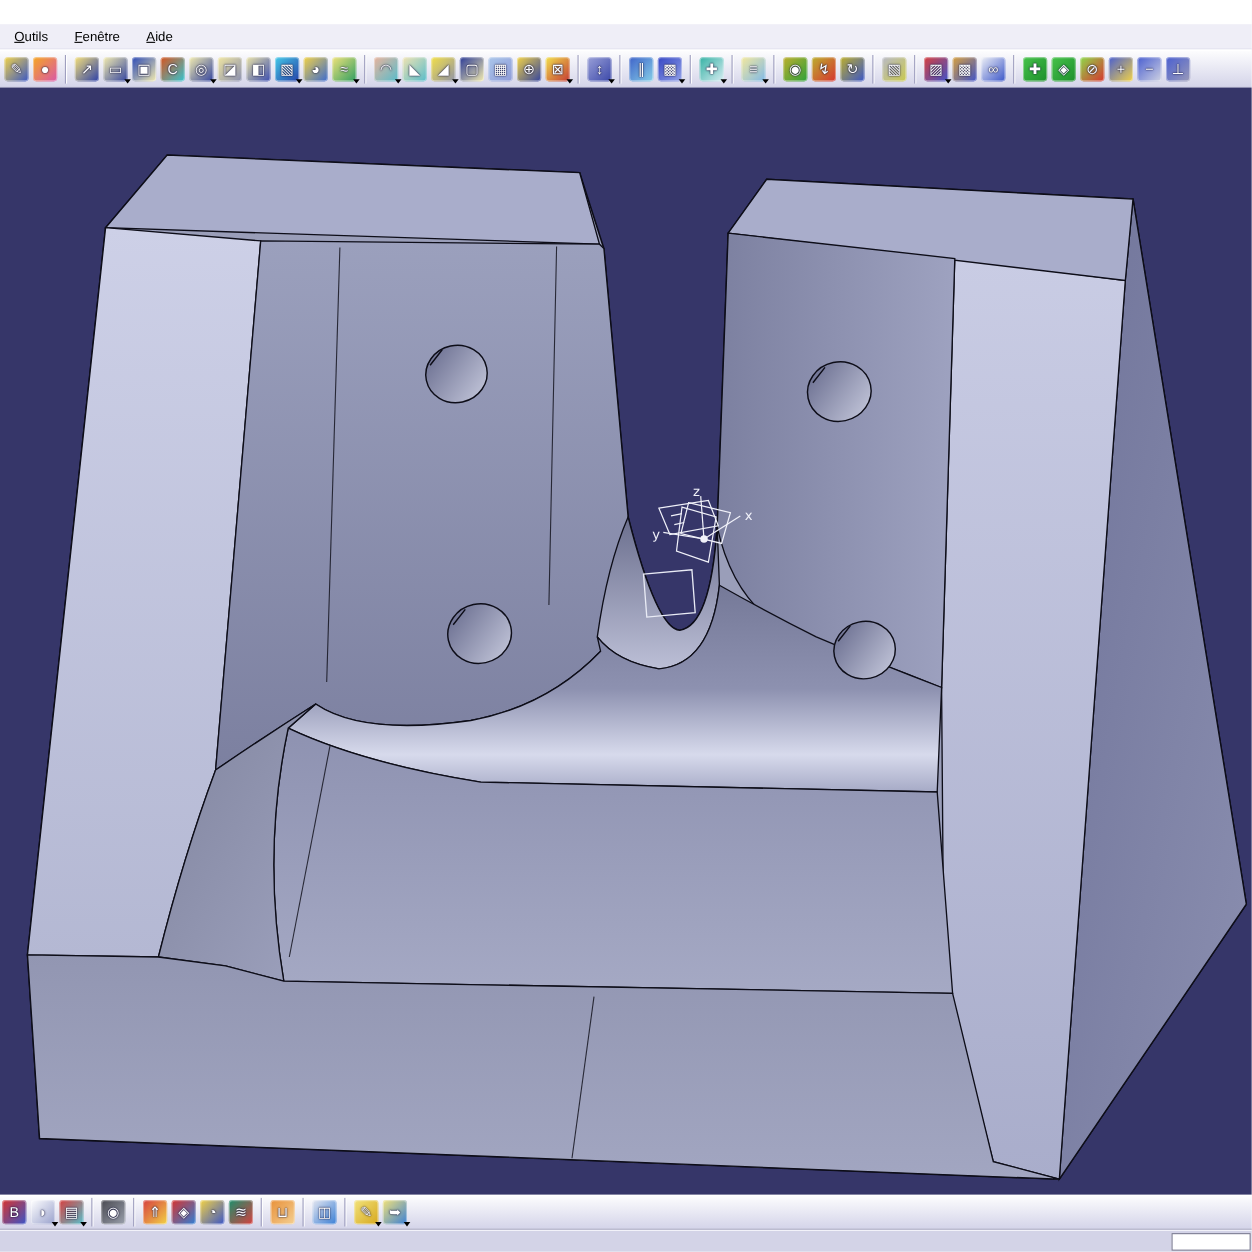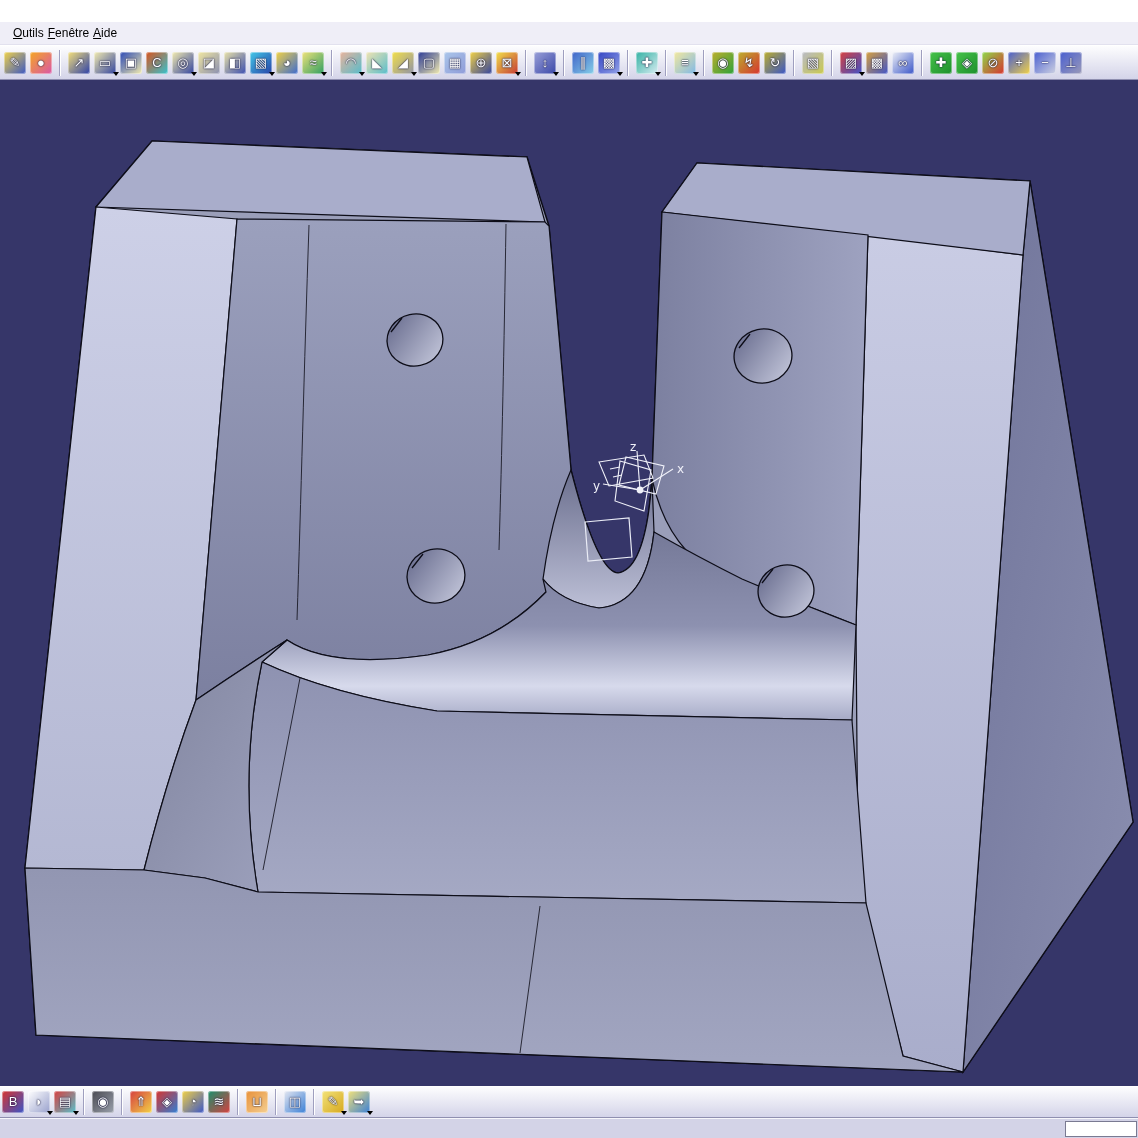--- a/index.html
+++ b/index.html
@@ -4,21 +4,21 @@
 <style>
   * { box-sizing: border-box; margin: 0; padding: 0; }
   html,body { width:1138px; height:1138px; overflow:hidden;
     font-family:"Liberation Sans", sans-serif; background:#fff; }
   #app { width:1138px; height:1138px; display:flex; flex-direction:column; }
 
   .top-strip { height:22px; background:#ffffff; }
 
   .menubar { height:23px; background:#efeef7; display:flex; align-items:center;
     border-bottom:1px solid #e2e1ee; }
-  .menu-item { font-size:12px; color:#000; margin-left:4px; cursor:default; }
+  .menu-item { font-size:12px; color:#000; margin-left:24px; cursor:default; }
   .menu-item:first-child { margin-left:13px; }
   .menu-item u { text-decoration:underline; }
 
   .toolbar { display:flex; align-items:center;
     background:linear-gradient(#fdfdfe,#d4d4e9);
     border-top:1px solid #ffffff; border-bottom:1px solid #8f8fb0; }
   .toolbar.top { height:35px; padding-left:2px; }
   .toolbar.bottom { height:32px; padding-left:0px; }
   .tb-group { display:flex; align-items:center; }
   .tbsep { width:2px; height:26px; border-left:1px solid #9f9fbf;

